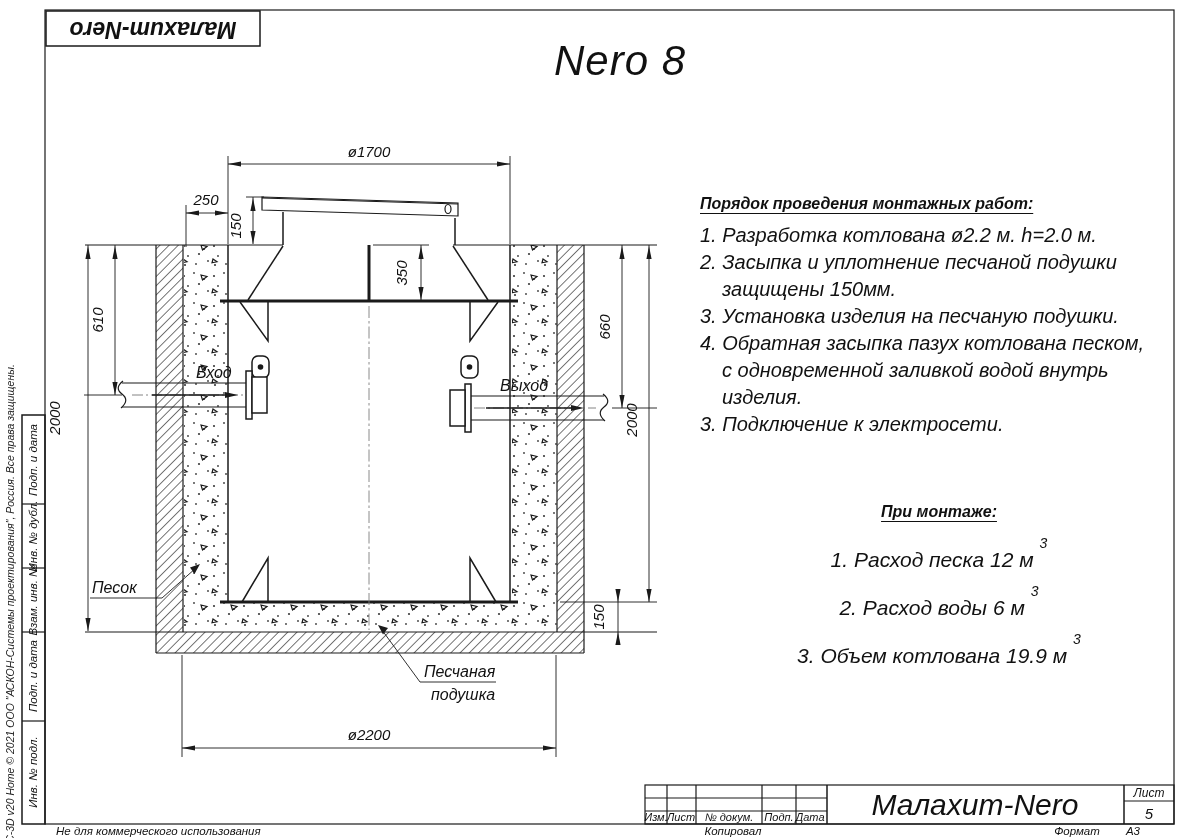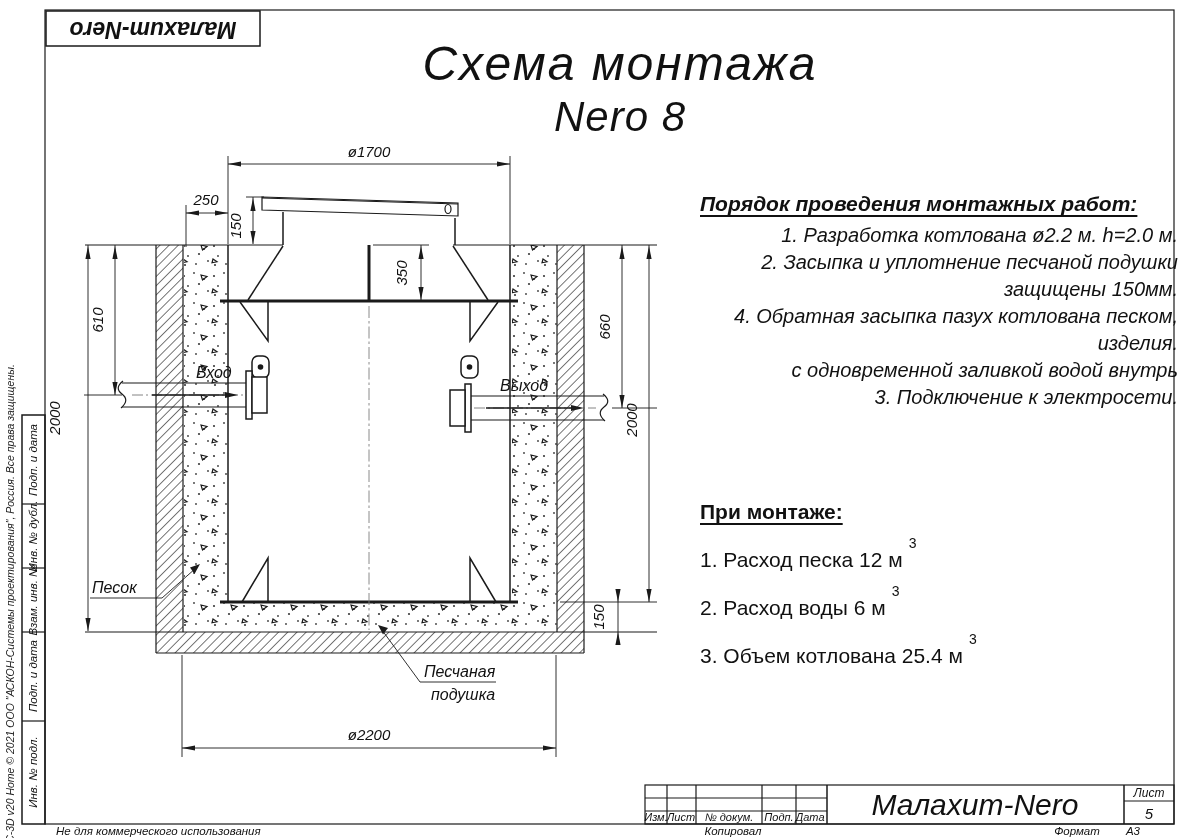--- a/index.html
+++ b/index.html
@@ -27,26 +27,26 @@
   svg .stamp{font-size:11.5px;}
   svg .copyr{font-size:10.5px;fill:#222;}
   svg .logo{font-size:23px;font-weight:bold;}
   svg .foot{font-size:11.5px;}
 
   .title-wrap{left:330px;top:36px;width:580px;text-align:center;font-style:italic;}
   .title-1{font-size:48px;line-height:56px;letter-spacing:2px;}
   .title-2{font-size:42px;line-height:50px;letter-spacing:1px;}
 
   .instr{left:700px;top:190px;width:478px;font-style:italic;}
-  .ih{font-size:21px;font-weight:bold;line-height:28px;margin-bottom:4px;
+  .ih{font-size:16px;font-weight:bold;line-height:28px;margin-bottom:4px;
       text-decoration:underline;text-underline-offset:4px;}
-  .il{font-size:20px;line-height:27px;text-align:right;}
+  .il{font-size:20px;line-height:27px;}
   .cont{padding-left:22px;}
 
-  .mont{left:700px;top:498px;width:478px;}
+  .mont{left:700px;top:498px;width:478px;font-style:italic;text-align:center;}
   .ml{font-size:21px;line-height:28px;margin-top:14px;}
   .ml sup{font-size:14px;position:relative;top:-11px;margin-left:6px;}
 </style>
 </head>
 <body>
 
 <svg width="1182" height="838" viewBox="0 0 1182 838">
   <defs>
     <pattern id="hatch" width="6.5" height="6.5" patternUnits="userSpaceOnUse" patternTransform="rotate(45)">
       <line x1="0" y1="0" x2="0" y2="6.5" stroke="#2e2e2e" stroke-width="1.1"></line>
@@ -260,33 +260,33 @@
     <polygon points="200,564 190,567.5 194.5,574" class="arr"></polygon>
     <text x="424" y="677" class="lbltxt">Песчаная</text>
     <text x="431" y="700" class="lbltxt">подушка</text>
     <line x1="420" y1="682" x2="496" y2="682" class="thin"></line>
     <line x1="420" y1="682" x2="382" y2="630" class="thin"></line>
     <polygon points="378,625 388,628 383,634.5" class="arr"></polygon>
   </g>
 </svg>
 
 <div class="abs title-wrap">
-  <div class="title-1">Схема монтажа</div>
   <div class="title-2">Nero 8</div>
 </div>
 
 <div class="abs instr">
   <div class="ih">Порядок проведения монтажных работ:</div>
   <div class="il">1. Разработка котлована ø2.2 м. h=2.0 м.</div>
   <div class="il">2. Засыпка и уплотнение песчаной подушки</div>
   <div class="il cont">защищены 150мм.</div>
+  <div class="il">3. Установка изделия на песчаную подушки.</div>
   <div class="il">4. Обратная засыпка пазух котлована песком,</div>
+  <div class="il cont">с одновременной заливкой водой внутрь</div>
   <div class="il cont">изделия.</div>
-  <div class="il cont">с одновременной заливкой водой внутрь</div>
   <div class="il">3. Подключение к электросети.</div>
 </div>
 
 <div class="abs mont">
   <div class="ih">При монтаже:</div>
   <div class="ml"><span>1. Расход песка 12 м</span><sup>3</sup></div>
   <div class="ml"><span>2. Расход воды 6 м</span><sup>3</sup></div>
-  <div class="ml"><span>3. Объем котлована 25.4 м</span><sup>3</sup></div>
+  <div class="ml"><span>3. Объем котлована 19.9 м</span><sup>3</sup></div>
 </div>
 
 </body></html>

